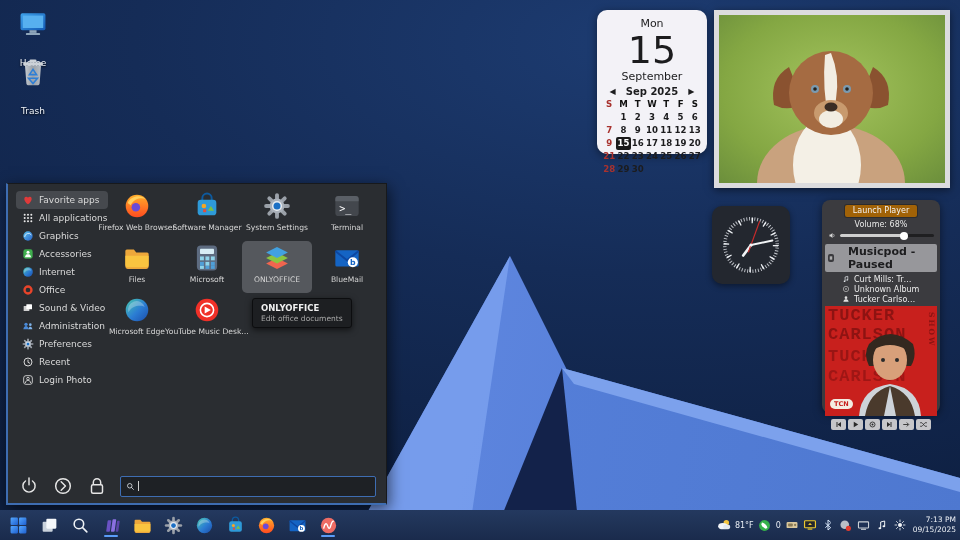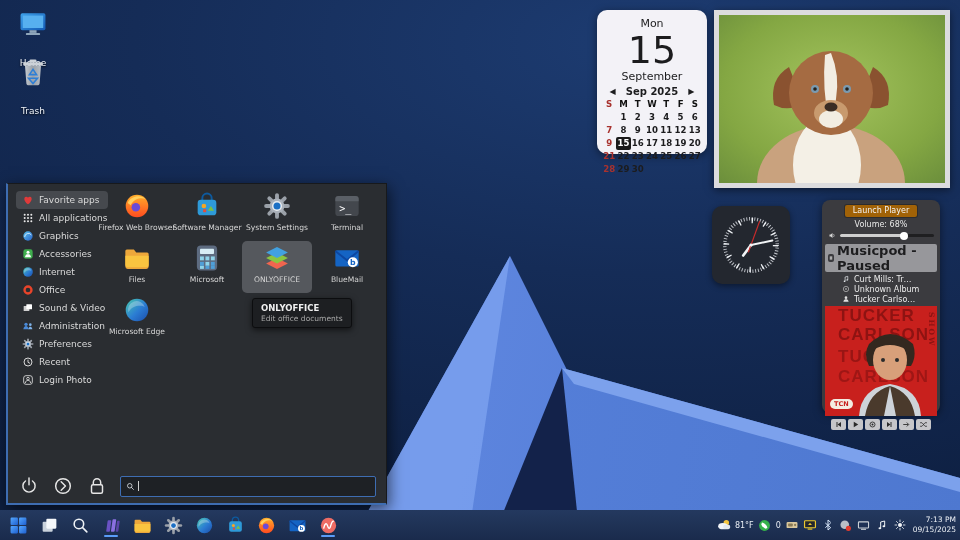--- a/index.html
+++ b/index.html
@@ -45,27 +45,27 @@
   
   #player{position:absolute;left:822px;top:200px;width:118px;height:213px;background:#3b3b3f;
     border-radius:8px;box-shadow:0 2px 8px rgba(0,0,0,.5);color:#e9e9e9;font-size:8px;}
   #launch-btn{width:72px;height:12px;margin:5px auto 3px;background:#a16207;border-radius:2px;
     color:#f2f2f2;font-size:8px;line-height:12px;text-align:center;cursor:pointer;box-shadow:0 0 0 1px #2c2c2e;}
   #vol-label{text-align:center;font-size:8px;margin-bottom:2px;}
   #vol-row{display:flex;align-items:center;gap:3px;padding:0 6px;height:9px;}
   #vol-track{position:relative;flex:1;height:3px;background:#1f1f21;border-radius:2px;}
   #vol-fill{position:absolute;left:0;top:0;height:3px;background:#cfcfcf;border-radius:2px;}
   #vol-knob{position:absolute;top:-2.5px;width:8px;height:8px;background:#fff;border-radius:50%;}
-  #status-bar{display:flex;align-items:center;gap:3px;margin:4px 3px 2px;height:28px;background:#97979b;
-    border-radius:2px;padding:0 3px;color:#1d1d1f;font-weight:bold;font-size:13px;}
+  #status-bar{display:flex;align-items:center;gap:14px;margin:4px 3px 2px;height:28px;background:#97979b;
+    border-radius:2px;padding:0 3px;color:#1d1d1f;font-weight:bold;font-size:11px;}
   #status-bar .pbadge{width:8px;height:8px;background:#3a3a3e;border-radius:2px;display:flex;align-items:center;justify-content:center;}
   .meta-row{display:flex;align-items:center;gap:4px;padding:0 20px;height:10px;font-size:8px;color:#ececec;white-space:nowrap;}
   .meta-row svg{flex:0 0 auto;}
   #art{position:relative;margin:2px 3px 0;height:110px;background:#c8201d;overflow:hidden;}
-  .art-title{position:absolute;left:13px;font-family:Liberation Sans, sans-serif;font-weight:bold;
+  .art-title{position:absolute;left:3px;font-family:Liberation Mono, monospace;font-weight:bold;
     font-size:17px;letter-spacing:1px;color:#8e1312;line-height:17px;white-space:nowrap;}
   #art-side{position:absolute;right:1px;top:6px;writing-mode:vertical-rl;font-size:7.5px;letter-spacing:2px;
     color:#8e1312;font-weight:bold;font-family:"DejaVu Serif",serif;}
   #tcn{position:absolute;left:5px;bottom:7px;background:#f3ece2;color:#c8201d;font-weight:bold;
     font-size:6.5px;line-height:8px;padding:1px 4px;border-radius:6px;}
   #controls{display:flex;justify-content:center;gap:2px;margin-top:3px;}
   .ctl{width:15px;height:11px;background:#c6c6c9;border-radius:2px;display:flex;align-items:center;
     justify-content:center;color:#2a2a2a;cursor:pointer;}
   
   #menu{position:absolute;left:6px;top:183px;width:378px;height:319px;background:#2a2d31;
@@ -709,20 +709,26 @@
           <use href="#sym-envelope"></use>
         </svg>
         <span class="app-label">BlueMail</span>
       </div>
     <div class="app-cell">
         <svg width="30" height="28" viewBox="0 0 36 36">
           <use href="#sym-edge"></use>
         </svg>
         <span class="app-label">Microsoft Edge</span>
       </div>
+    <div class="app-cell">
+        <svg width="30" height="28" viewBox="0 0 36 36">
+          <use href="#sym-ytmusic"></use>
+        </svg>
+        <span class="app-label">YouTube Music Desk…</span>
+      </div>
   </div>
 
   <div id="tooltip">
     <div class="tt-title">ONLYOFFICE</div>
     <div class="tt-sub">Edit office documents</div>
   </div>
 
   <div id="menu-bottom">
     <svg class="sess-btn" viewBox="0 0 36 36">
         <use href="#sym-power"></use>

